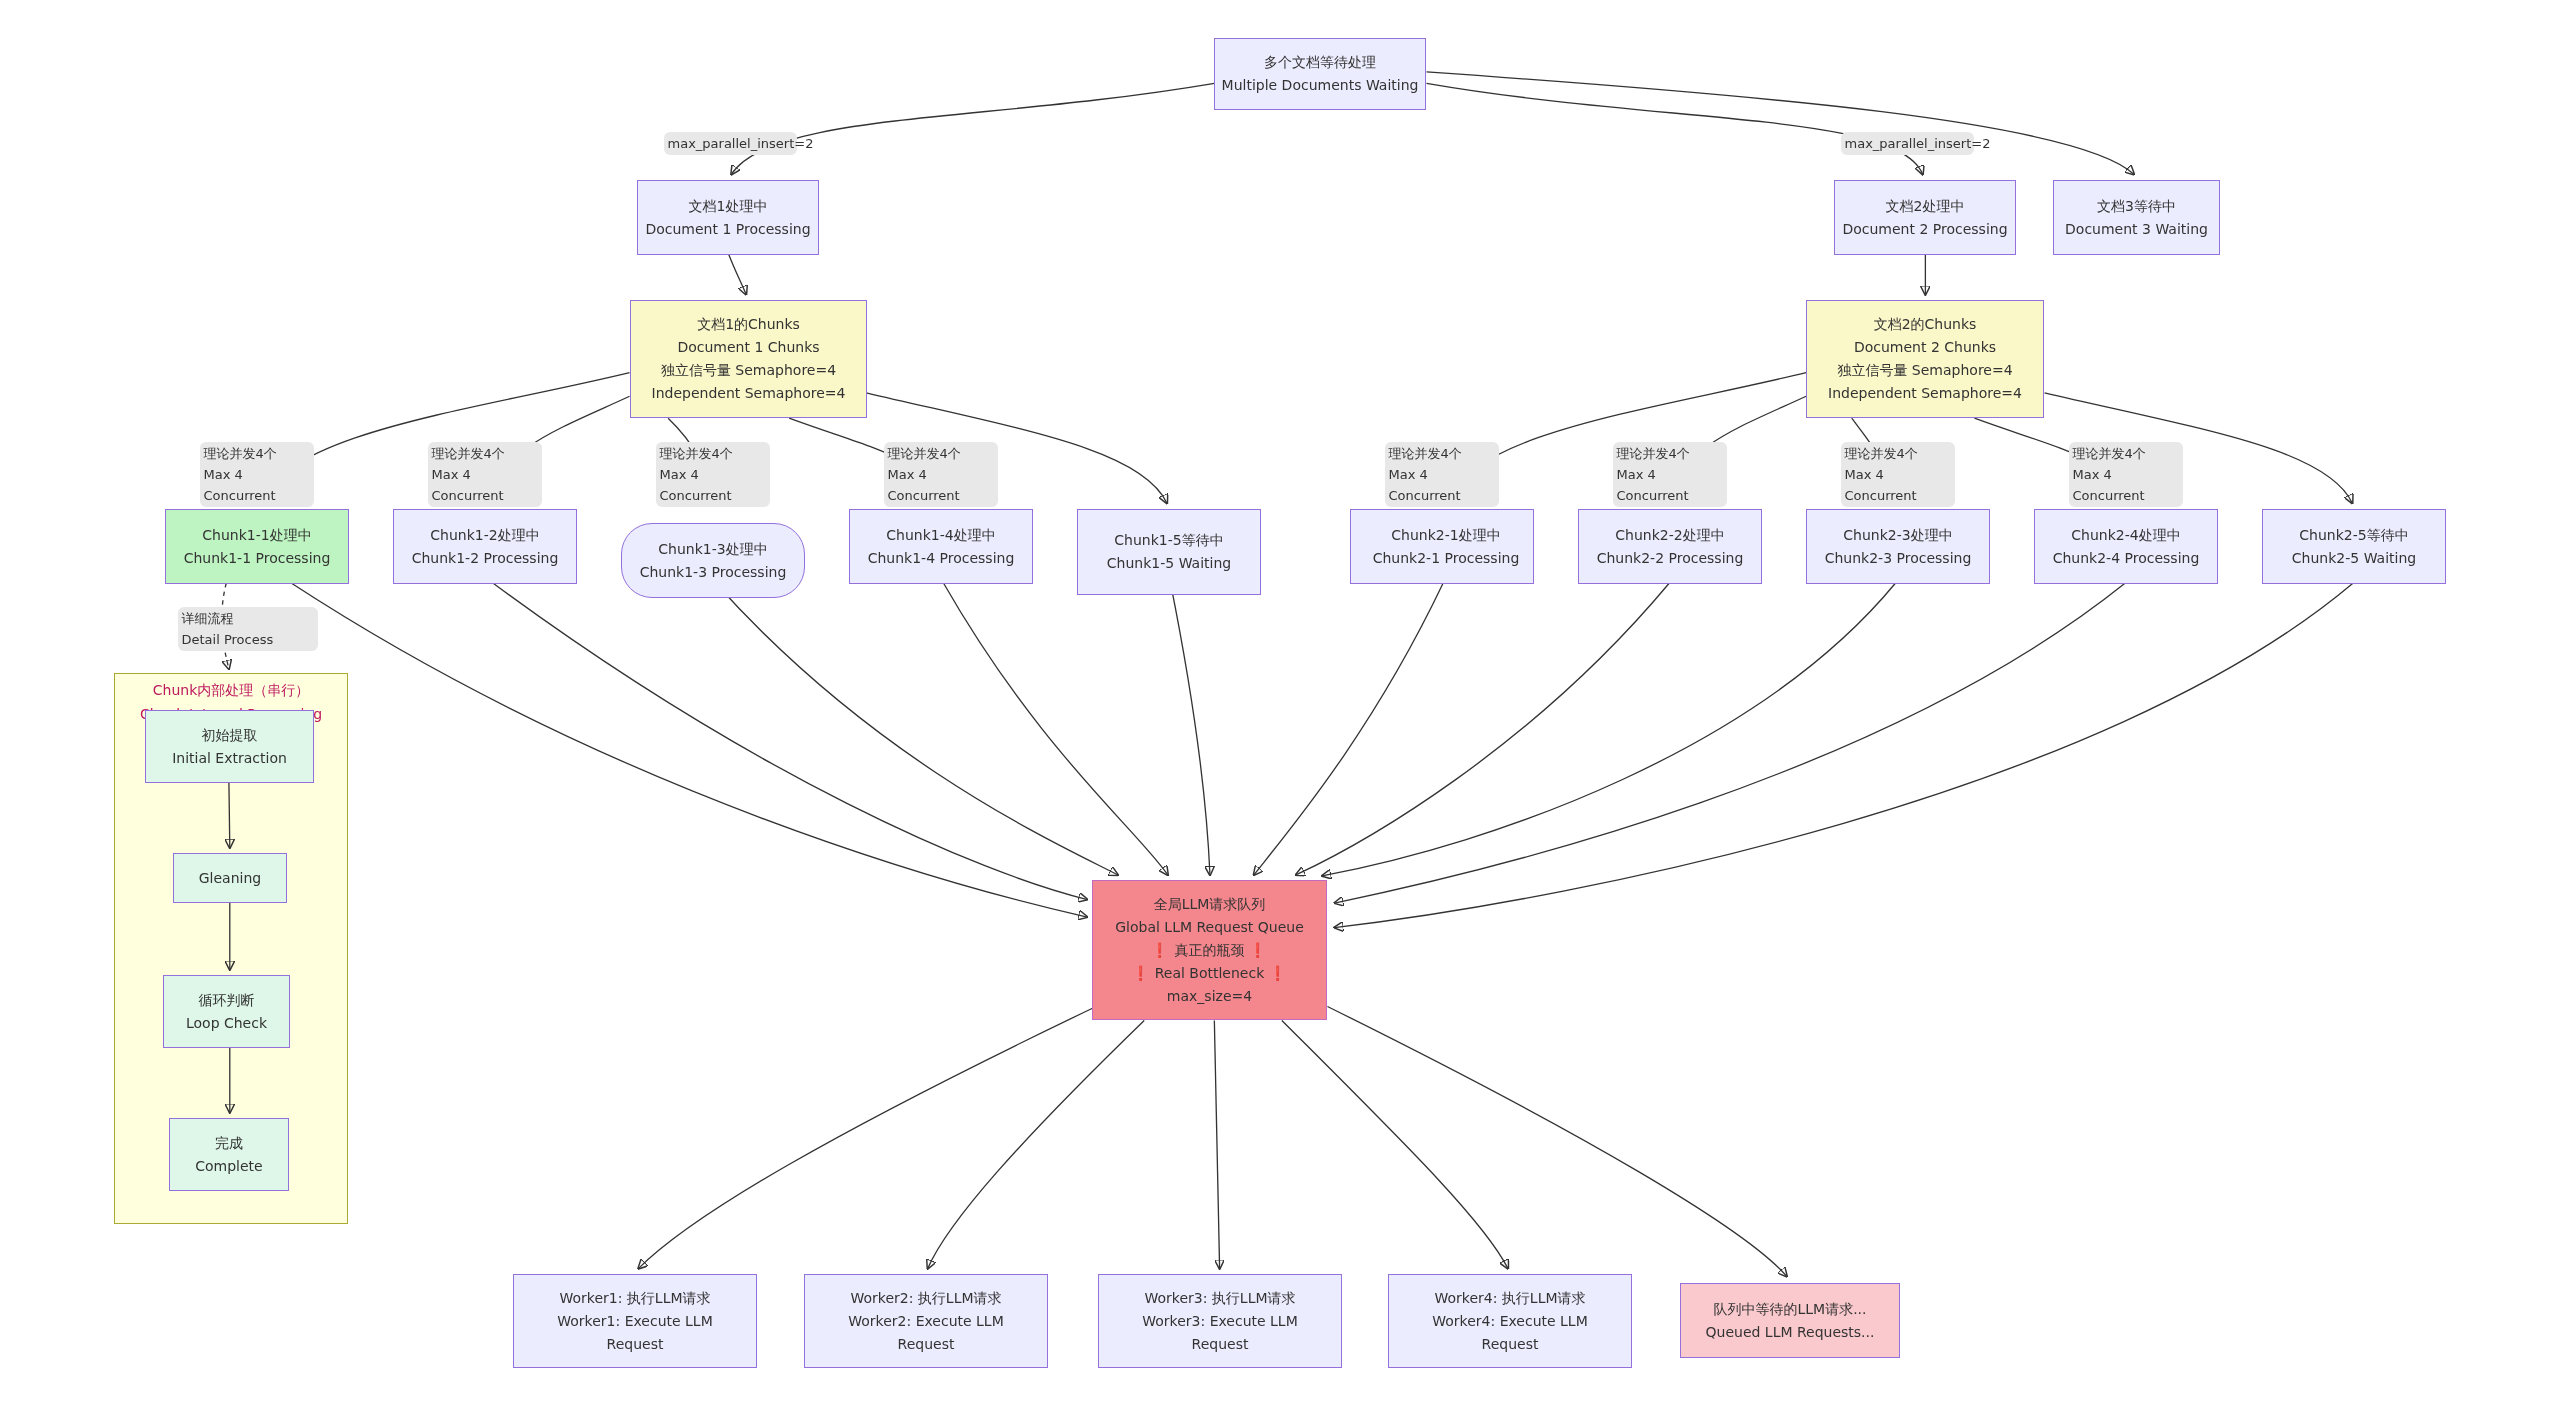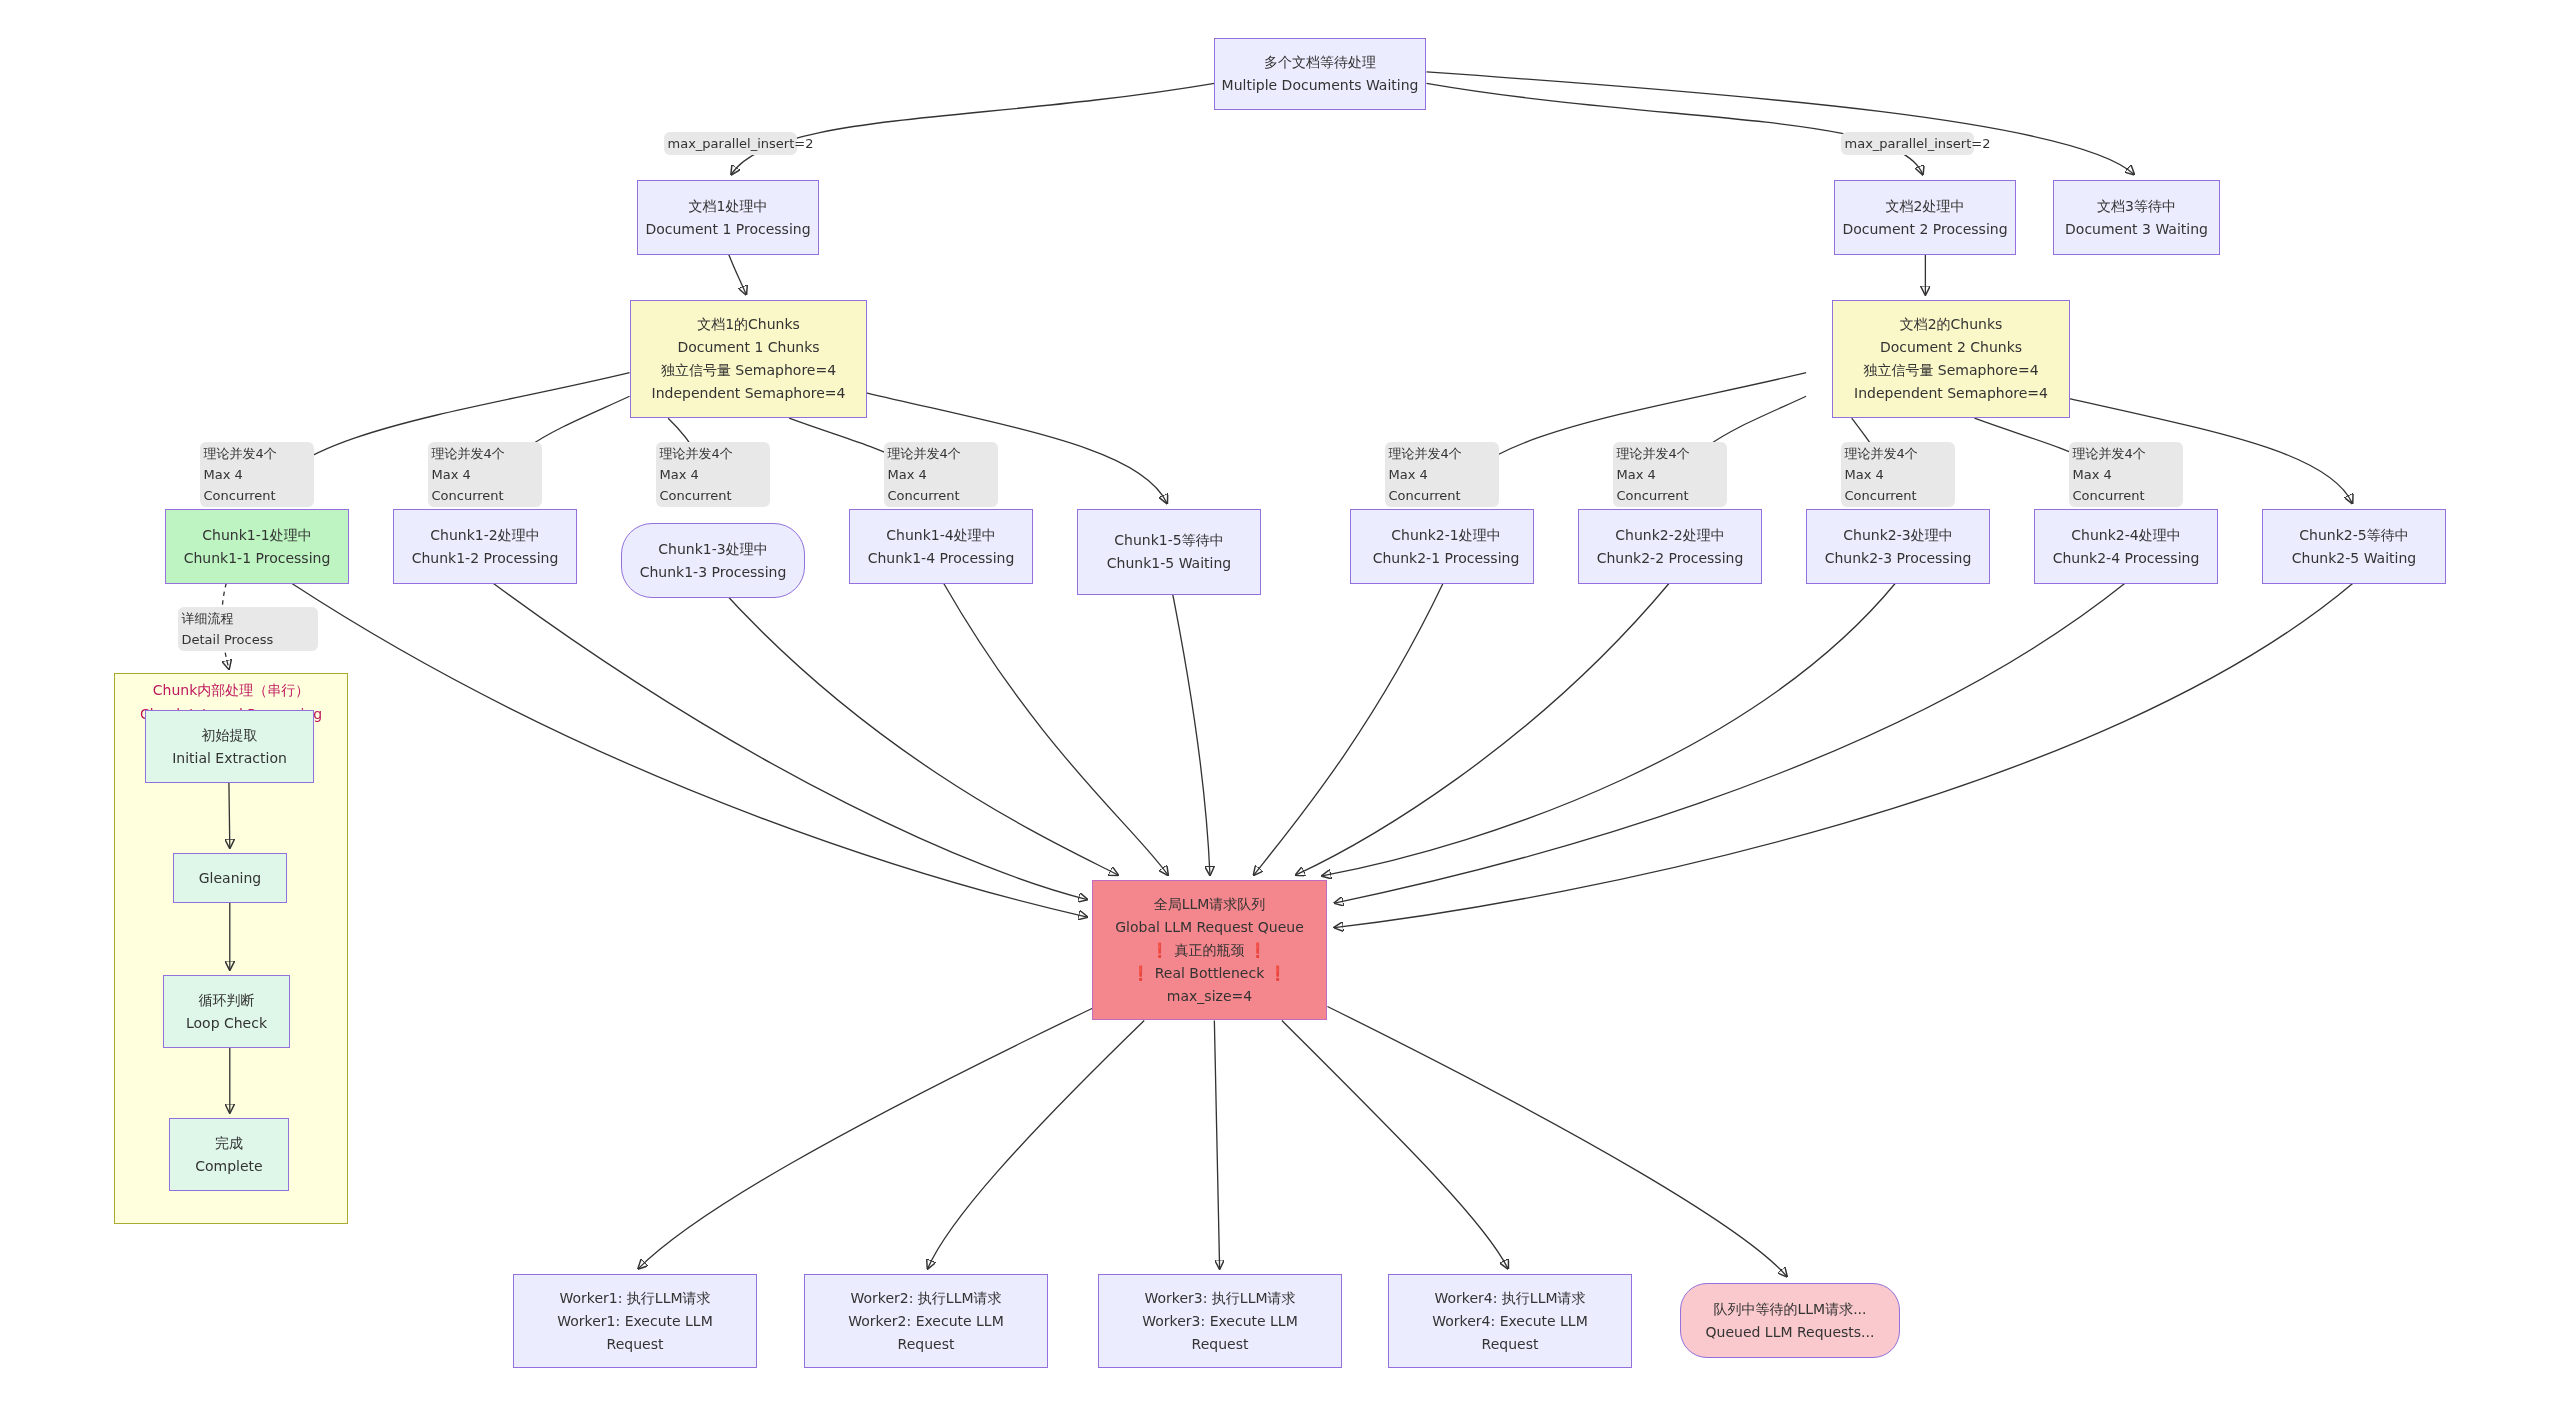--- a/index.html
+++ b/index.html
@@ -14,21 +14,21 @@
     position:absolute;z-index:4;box-sizing:border-box;
     background:#ECECFF;border:0.9px solid #9370DB;
     display:flex;flex-direction:column;align-items:center;justify-content:center;
     text-align:center;font-size:14px;line-height:23px;color:#333;
   }
   .node .ln{width:100%;}
   .green{background:#BDF4C1;}
   .yellow{background:#FAF7C8;}
   .mint{background:#DEF7E9;}
   .red{background:#F4878D;border-color:#C16AC1;}
-  .pink{background:#FAC9CD;border-radius:27px;}
+  .pink{background:#FAC9CD;}
   .excl{color:#E53935;font-weight:bold;padding:0 5.3px;}
   .subgraph{
     position:absolute;z-index:1;box-sizing:border-box;
     background:#FFFFDE;border:0.9px solid #AAAA33;
   }
   .subgraph .sg-title{
     position:absolute;top:3.5px;left:0;width:100%;text-align:center;
     font-size:14px;line-height:24px;color:#be185d;z-index:1;
   }
   .elabel{
@@ -168,21 +168,21 @@
   <div class="ln">文档3等待中</div>
   <div class="ln">Document 3 Waiting</div>
 </div>
 
 <div class="node yellow" style="left:630px;top:300px;width:237px;height:118px;">
   <div class="ln">文档1的Chunks</div>
   <div class="ln">Document 1 Chunks</div>
   <div class="ln">独立信号量 Semaphore=4</div>
   <div class="ln">Independent Semaphore=4</div>
 </div>
-<div class="node yellow" style="left:1806px;top:300px;width:238px;height:118px;margin-left:26px;">
+<div class="node yellow" style="left:1806px;top:300px;width:238px;height:118px;">
   <div class="ln">文档2的Chunks</div>
   <div class="ln">Document 2 Chunks</div>
   <div class="ln">独立信号量 Semaphore=4</div>
   <div class="ln">Independent Semaphore=4</div>
 </div>
 
 <div class="node green" style="left:165px;top:509px;width:184px;height:75px;">
   <div class="ln">Chunk1-1处理中</div>
   <div class="ln">Chunk1-1 Processing</div>
 </div>

